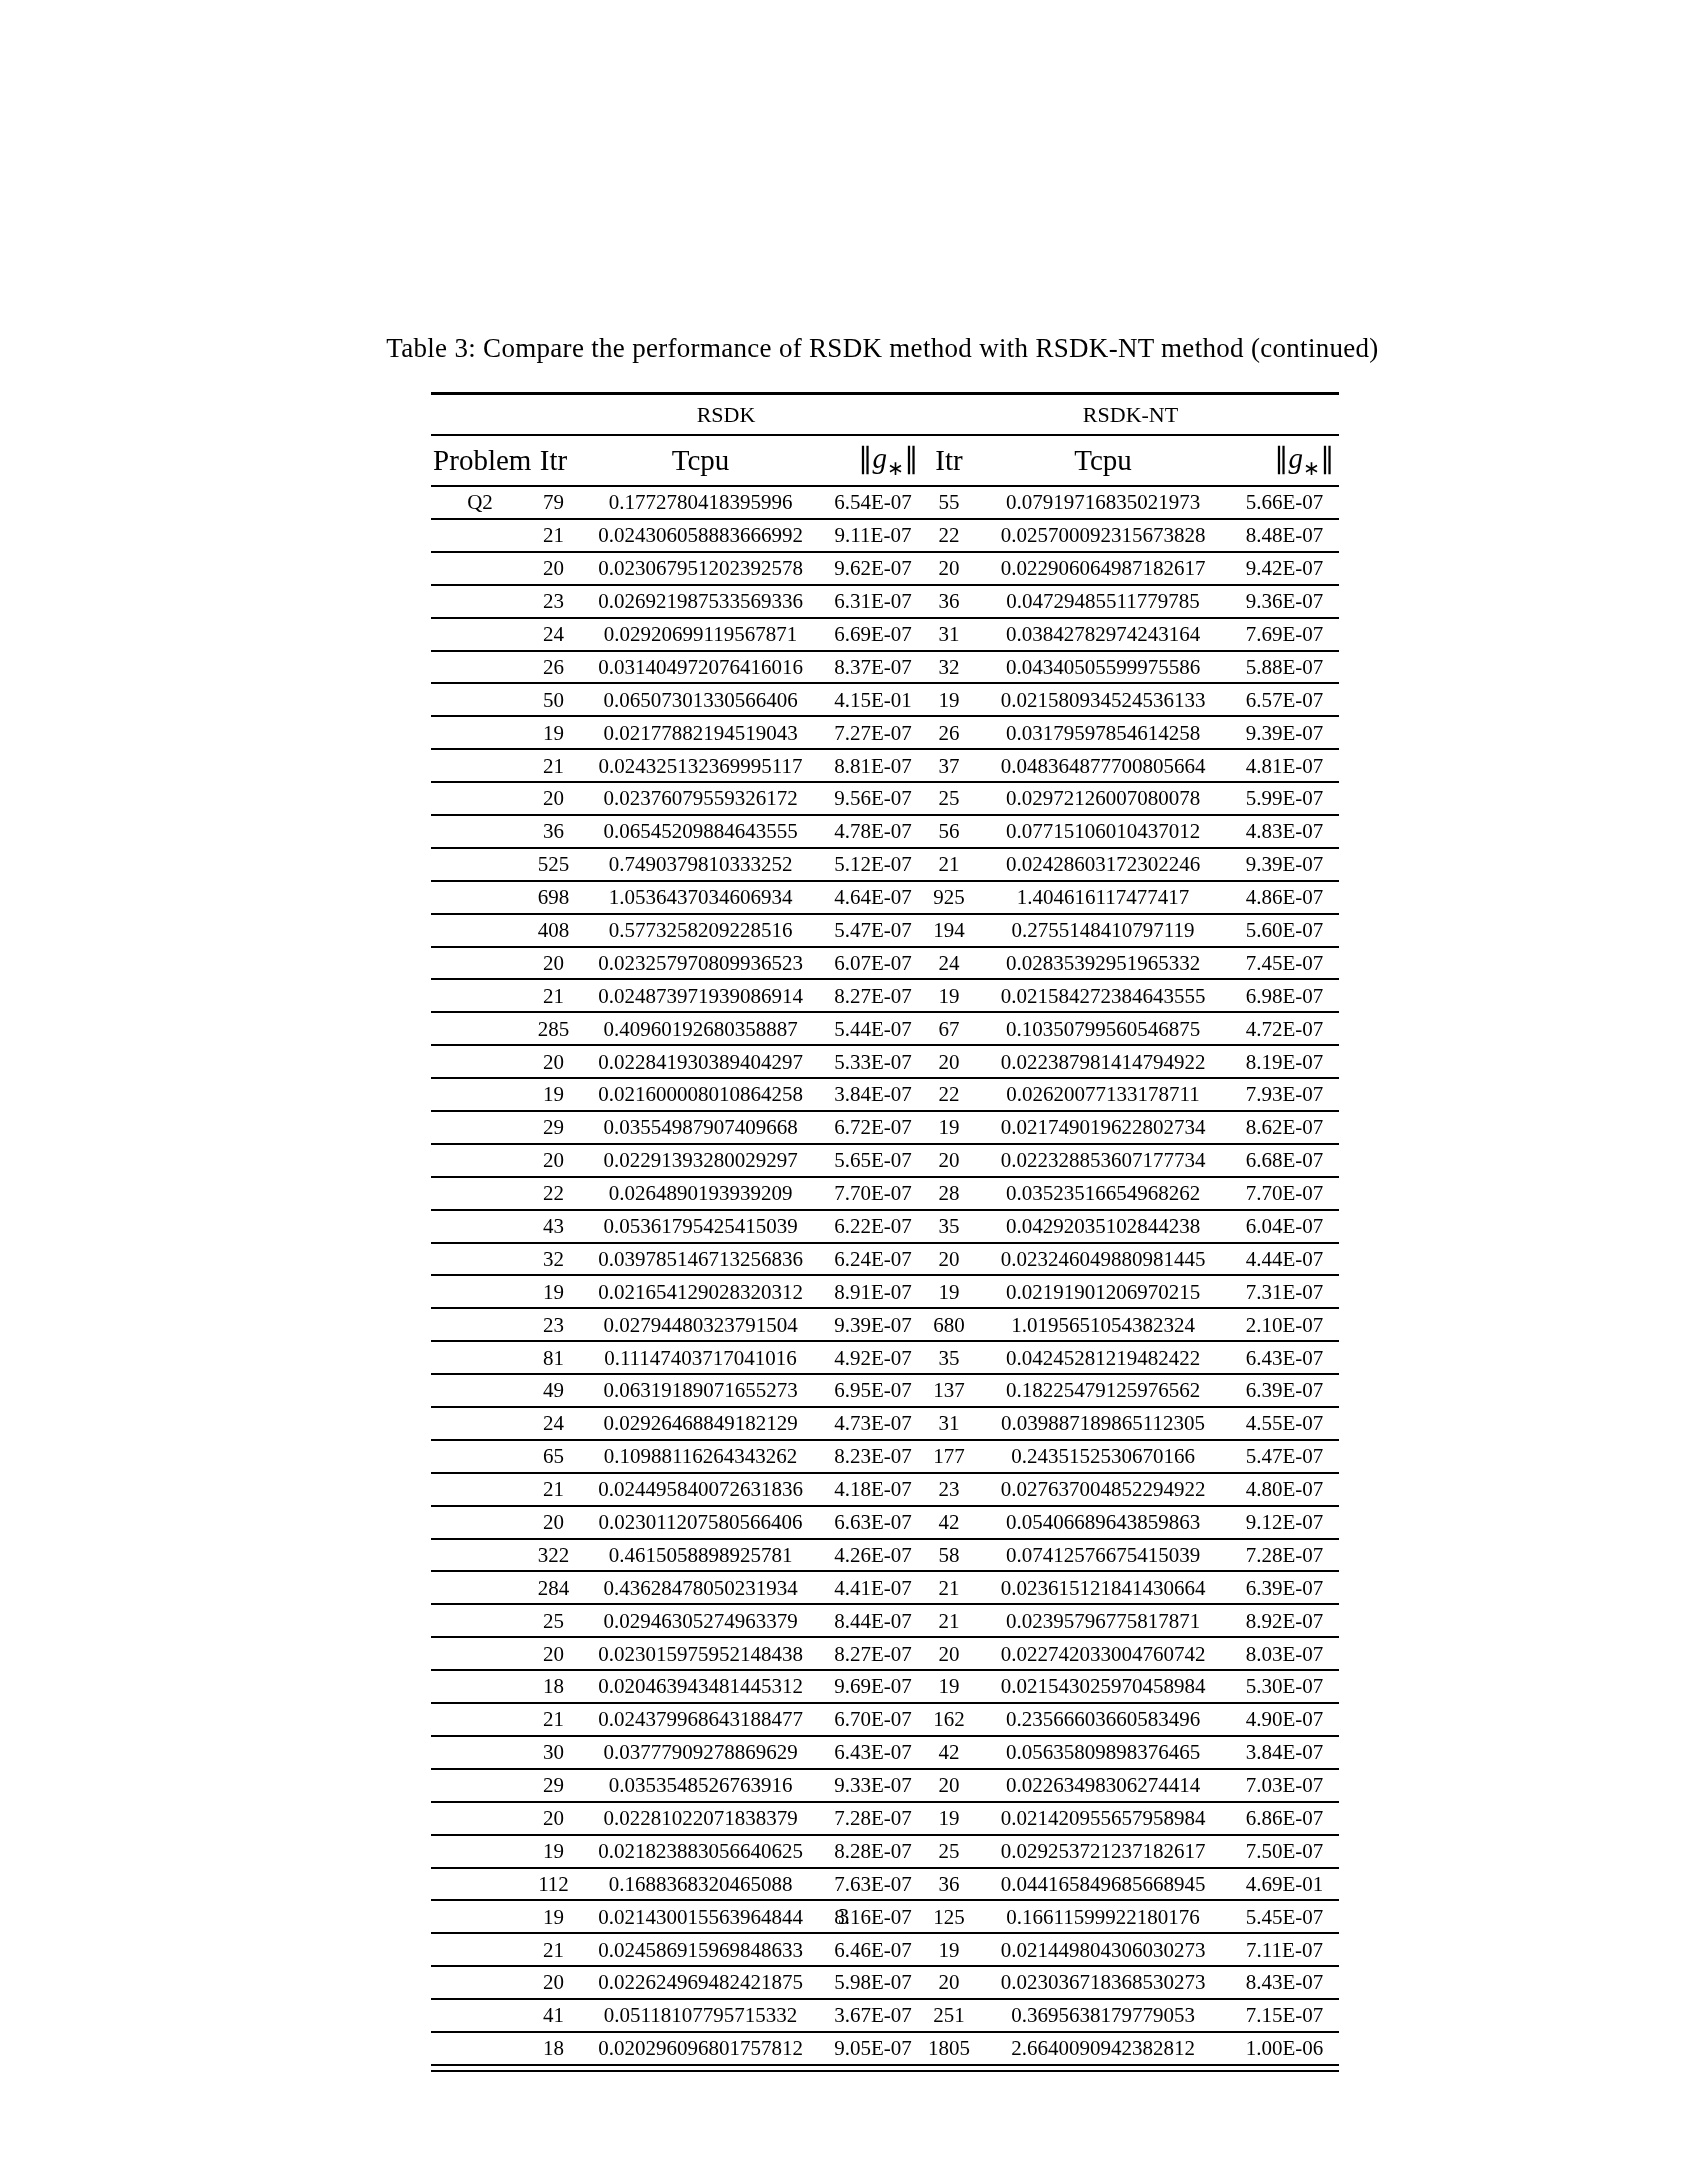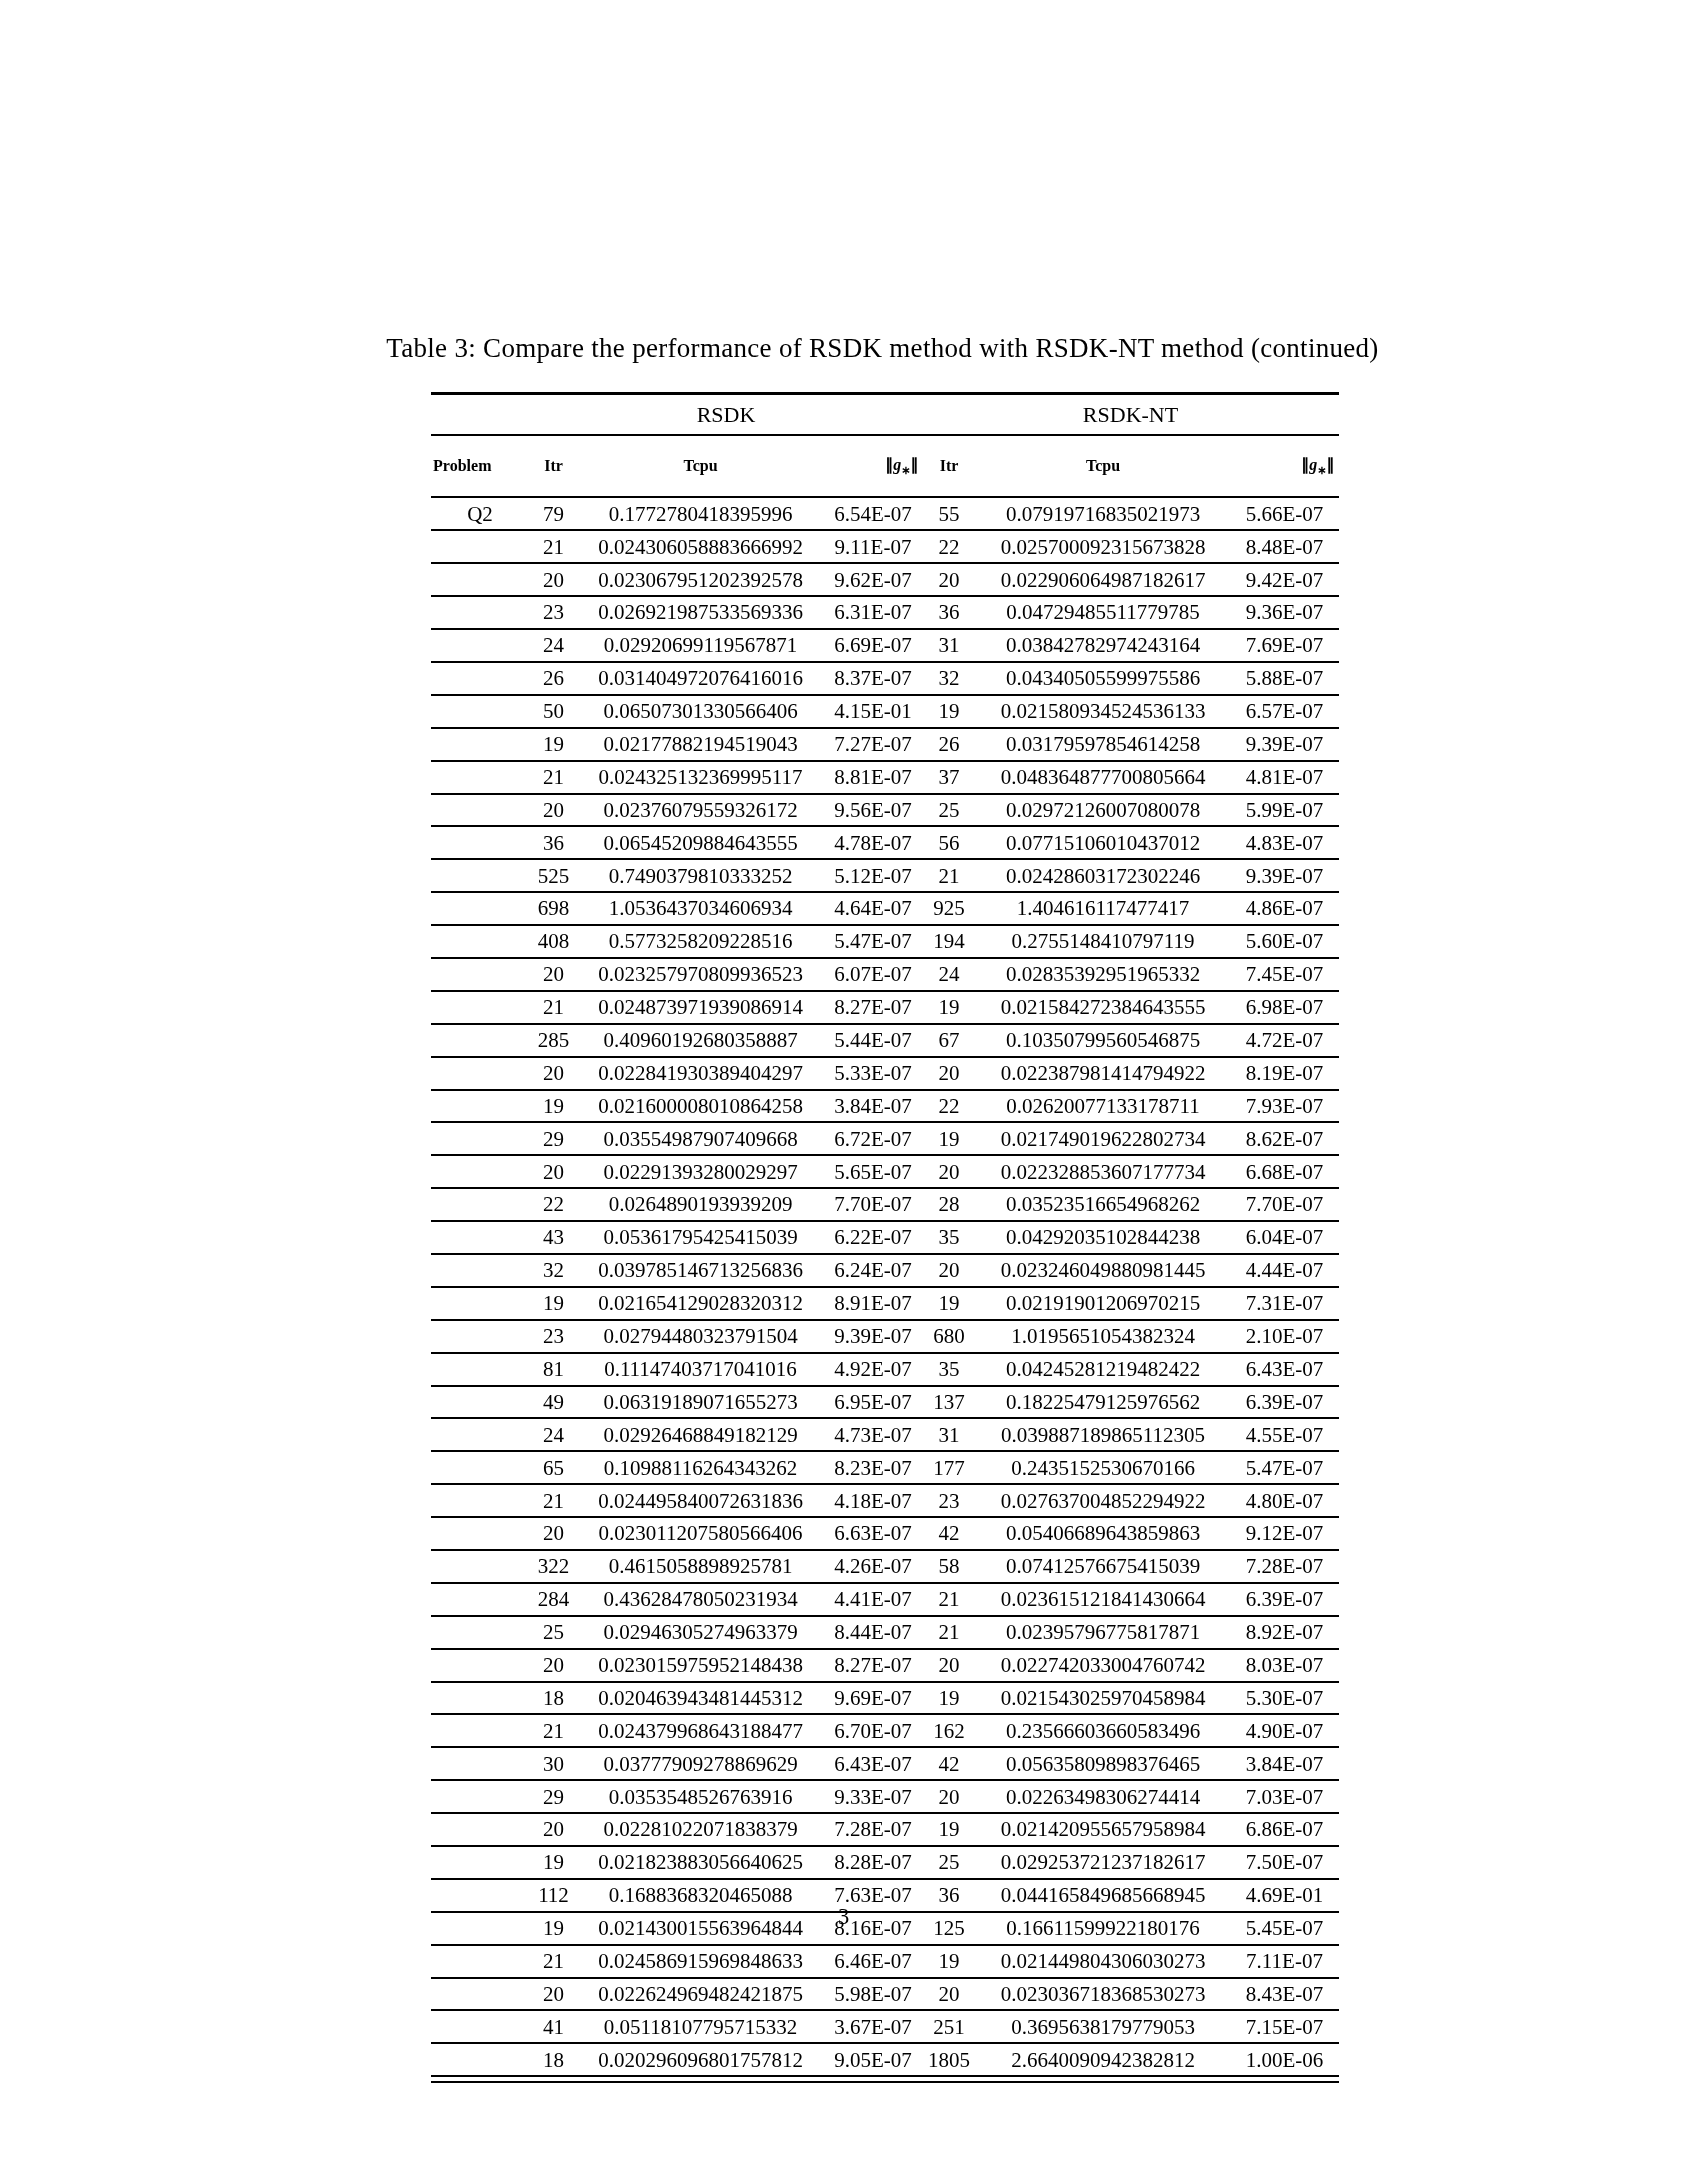--- a/index.html
+++ b/index.html
@@ -27,24 +27,23 @@
   }
   th{font-weight:normal;}
   thead tr.group th{
     border-bottom:2px solid #000;
     font-size:22px;
     padding:7.3px 0 6px 0;
     text-align:center;
   }
   thead tr.cols th{
     border-bottom:2px solid #000;
-    font-size:16px;
-    padding:19px 0;
+    font-size:29px;
+    padding:5px 0;
     text-align:center;
-    font-weight:bold;
   }
   thead tr.cols th:first-child{text-align:left;padding-left:2.6px;}
   thead tr.cols th.gn{ text-align:right;padding-right:4px;}
   tbody td{
     border-bottom:2px solid #000;
     text-align:center;
     padding:3.3px 0 2.6px 0;
     white-space:nowrap;
     overflow:hidden;
   }

